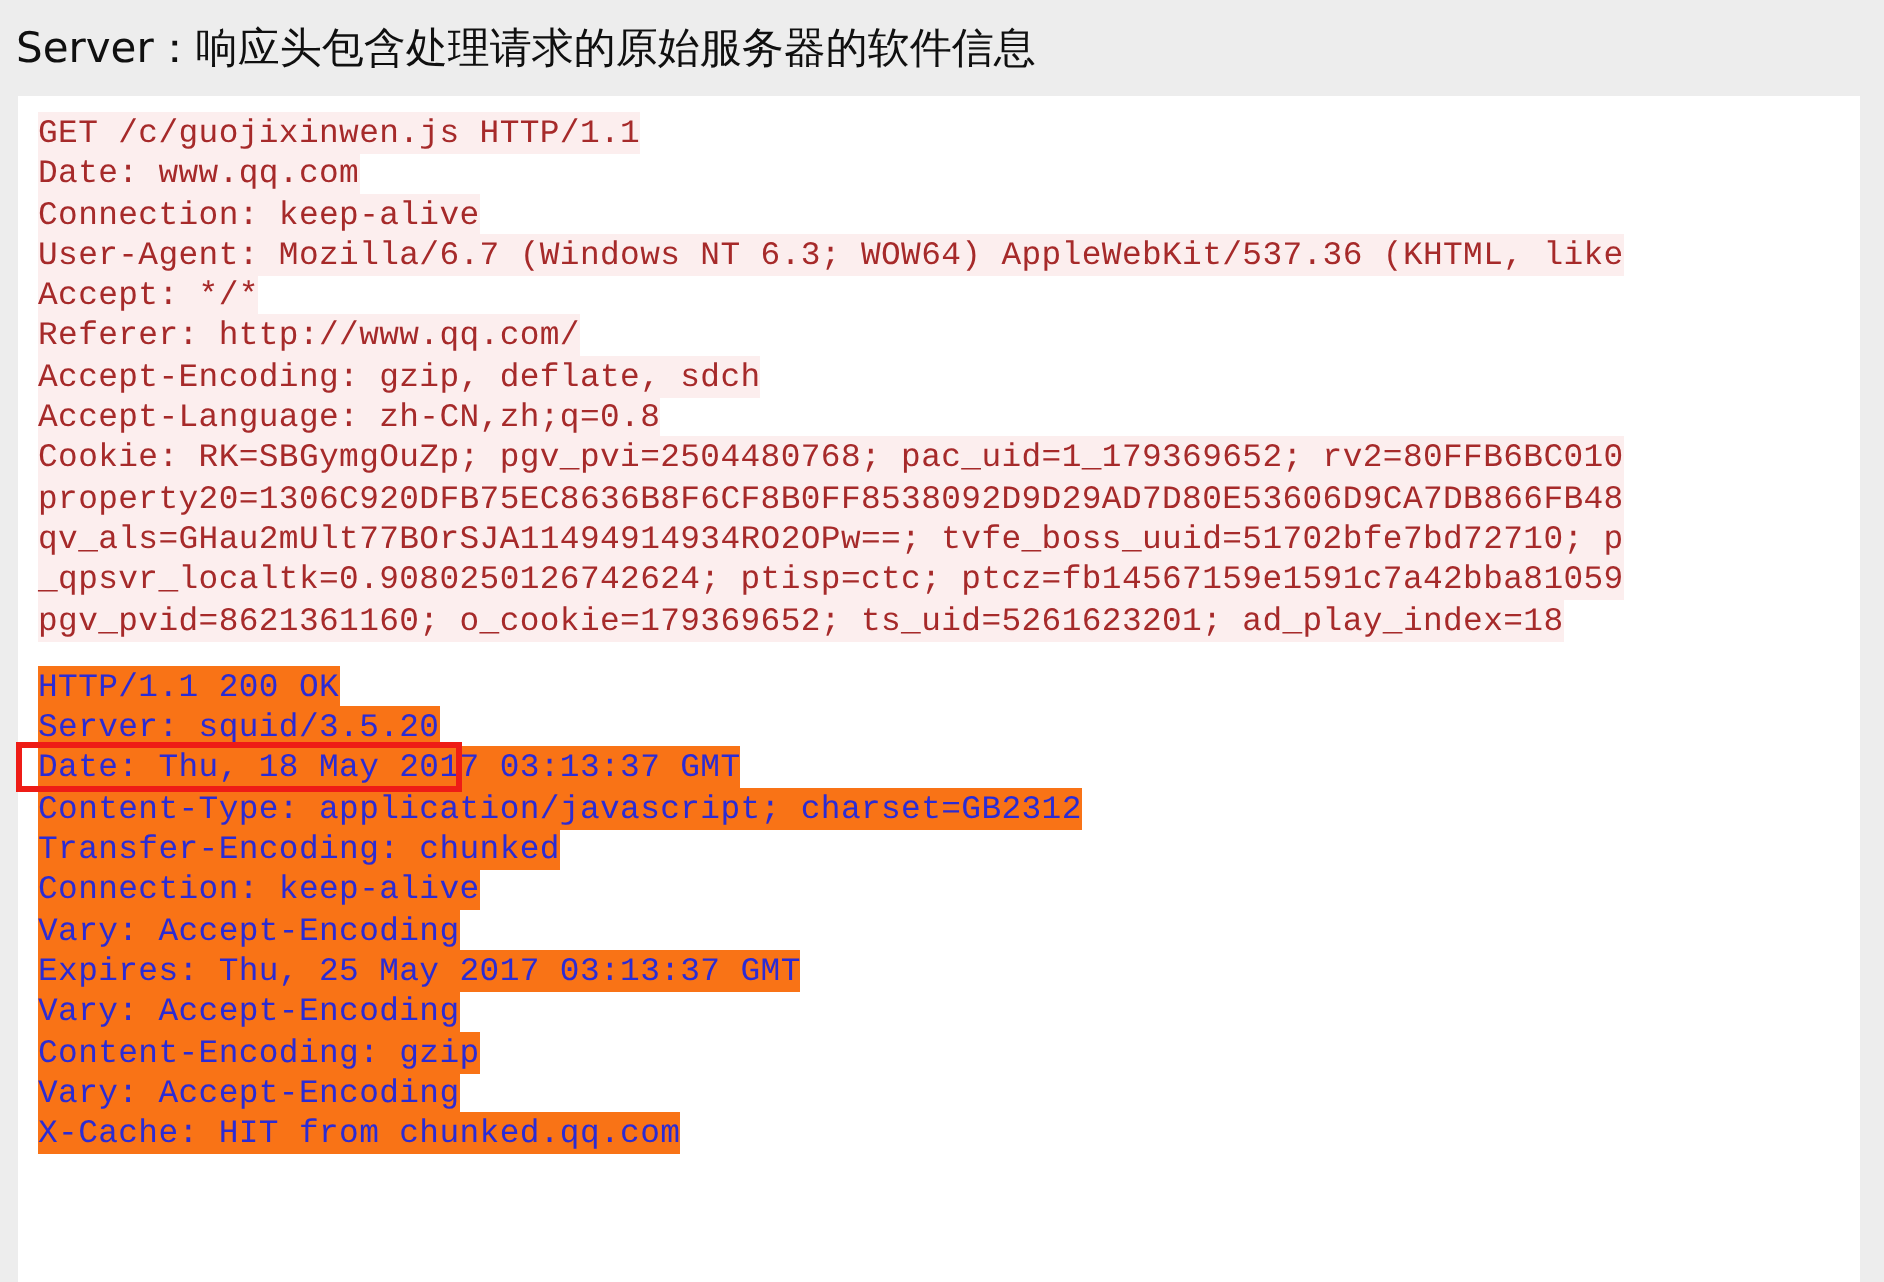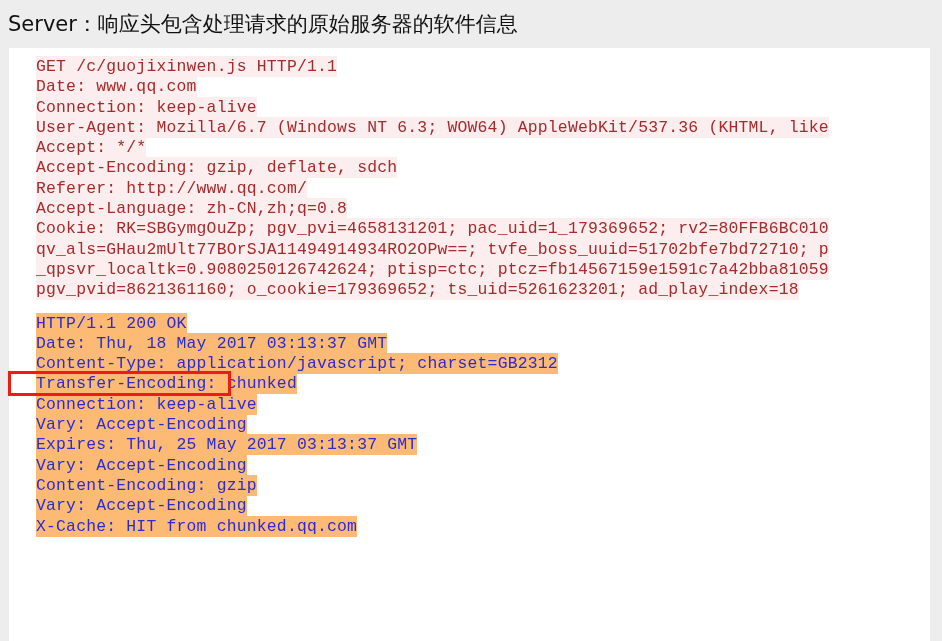--- a/index.html
+++ b/index.html
@@ -56,36 +56,36 @@
     width: 921px;
     padding-top: 9px;
     box-sizing: border-box;
   }
   .hline {
     font-family: "Liberation Mono", "DejaVu Sans Mono", monospace;
     font-size: 16.4px;
     line-height: 20.3px;
     height: 20.3px;
     white-space: pre;
-    padding-left: 27px;
+    padding-left: 10px;
     box-sizing: border-box;
     letter-spacing: 0.2px;
   }
   .hline > span {
     padding: 1px 0 1px 0;
   }
   
   .req .mark {
     color: #a62a2a;
     background: #fceeee;
   }
   
   .resp .mark {
     color: #2b2bd4;
-    background: #fdba74;
+    background: #f97316;
   }
   
   .gap {
     height: 13px;
   }
   
   .redbox {
     position: absolute;
     left: 9px;
     top: 336px;
@@ -114,31 +114,33 @@
   </div>
 
   <div class="panel">
     <div class="headers">
       <div id="request-block" class="req">
           <div class="hline"><span class="mark">GET /c/guojixinwen.js HTTP/1.1</span></div>
           <div class="hline"><span class="mark">Date: www.qq.com</span></div>
           <div class="hline"><span class="mark">Connection: keep-alive</span></div>
           <div class="hline"><span class="mark">User-Agent: Mozilla/6.7 (Windows NT 6.3; WOW64) AppleWebKit/537.36 (KHTML, like</span></div>
           <div class="hline"><span class="mark">Accept: */*</span></div>
+          <div class="hline"><span class="mark">Referer: http://www.qq.com/</span></div>
           <div class="hline"><span class="mark">Accept-Encoding: gzip, deflate, sdch</span></div>
-          <div class="hline"><span class="mark">Referer: http://www.qq.com/</span></div>
           <div class="hline"><span class="mark">Accept-Language: zh-CN,zh;q=0.8</span></div>
-          <div class="hline"><span class="mark">Cookie: RK=SBGymgOuZp; pgv_pvi=4658131201; pac_uid=1_179369652; rv2=80FFB6BC010</span></div>
+          <div class="hline"><span class="mark">Cookie: RK=SBGymgOuZp; pgv_pvi=2504480768; pac_uid=1_179369652; rv2=80FFB6BC010</span></div>
+          <div class="hline"><span class="mark">property20=1306C920DFB75EC8636B8F6CF8B0FF8538092D9D29AD7D80E53606D9CA7DB866FB48</span></div>
           <div class="hline"><span class="mark">qv_als=GHau2mUlt77BOrSJA11494914934RO2OPw==; tvfe_boss_uuid=51702bfe7bd72710; p</span></div>
           <div class="hline"><span class="mark">_qpsvr_localtk=0.9080250126742624; ptisp=ctc; ptcz=fb14567159e1591c7a42bba81059</span></div>
           <div class="hline"><span class="mark">pgv_pvid=8621361160; o_cookie=179369652; ts_uid=5261623201; ad_play_index=18</span></div>
         </div>
       <div class="gap"></div>
       <div id="response-block" class="resp">
           <div class="hline"><span class="mark">HTTP/1.1 200 OK</span></div>
+          <div class="hline"><span class="mark">Server: squid/3.5.20</span></div>
           <div class="hline"><span class="mark">Date: Thu, 18 May 2017 03:13:37 GMT</span></div>
           <div class="hline"><span class="mark">Content-Type: application/javascript; charset=GB2312</span></div>
           <div class="hline"><span class="mark">Transfer-Encoding: chunked</span></div>
           <div class="hline"><span class="mark">Connection: keep-alive</span></div>
           <div class="hline"><span class="mark">Vary: Accept-Encoding</span></div>
           <div class="hline"><span class="mark">Expires: Thu, 25 May 2017 03:13:37 GMT</span></div>
           <div class="hline"><span class="mark">Vary: Accept-Encoding</span></div>
           <div class="hline"><span class="mark">Content-Encoding: gzip</span></div>
           <div class="hline"><span class="mark">Vary: Accept-Encoding</span></div>
           <div class="hline"><span class="mark">X-Cache: HIT from chunked.qq.com</span></div>

